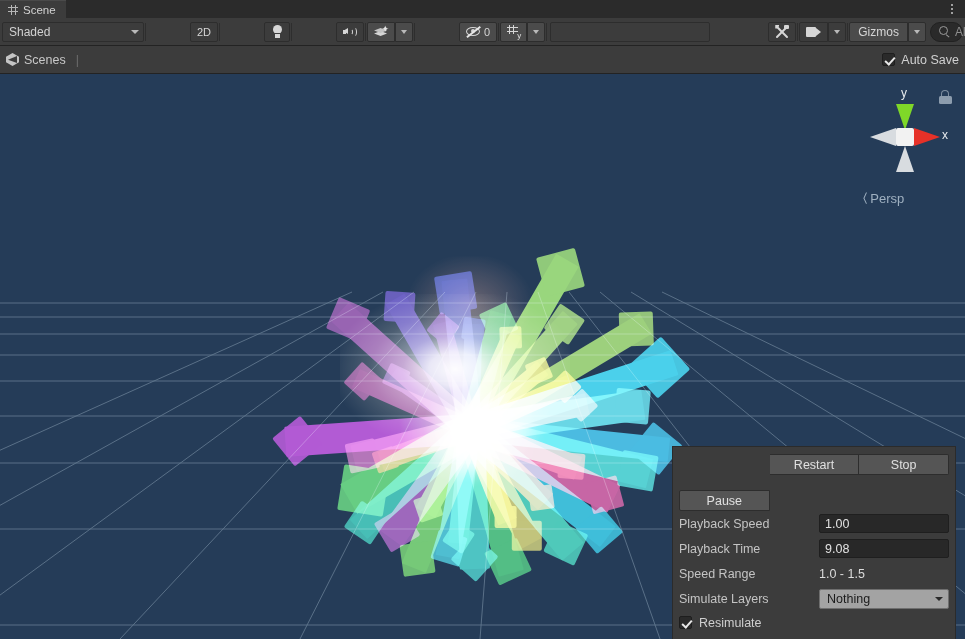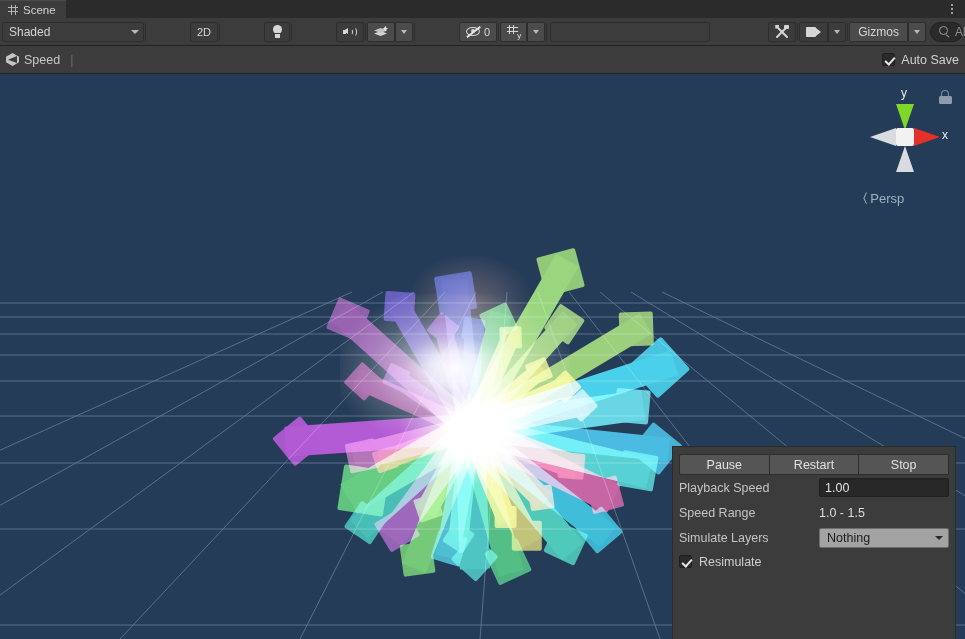--- a/index.html
+++ b/index.html
@@ -316,21 +316,21 @@
     border-left: 4.5px solid transparent; border-right: 4.5px solid transparent;
     border-top: 5px solid #c0c0c0;
   }
   .pe-btnrow { display: flex; gap: 0; margin-top: 3px; }
   .pe-btn {
     flex: 1; height: 21px; background: #555555; border: 1px solid #2d2d2d;
     display: flex; align-items: center; justify-content: center;
     color: #e0e0e0; font-size: 12.5px;
   }
   .pe-btn:not(:first-child) { border-left: none; }
-  .pe-btn:first-child { border-radius: 2px 0 0 2px; }
+  .pe-btn:first-child { border-radius: 2px 0 0 2px; margin-top: 36px; }
   .pe-btn:last-child { border-radius: 0 2px 2px 0; }
 
   .pe-row { display: flex; align-items: center; height: 25px; }
   .pe-label { width: 140px; color: #c4c4c4; flex: none; }
   .pe-field {
     flex: 1; height: 19px; background: #282828; border: 1px solid #1f1f1f; border-radius: 2px;
     display: flex; align-items: center; padding: 0 5px; color: #e2e2e2; font-size: 12.5px;
   }
   .pe-static { flex: 1; color: #dcdcdc; }
   .pe-dd {
@@ -468,21 +468,21 @@
 
     <div class="searchfield">
       <span class="ic-search"></span>
       <span>All</span>
     </div>
   </div>
 
   <div class="breadcrumb">
     <div class="bc-item">
       <span class="ic-scenes"></span>
-      <span>Speed</span>
+      <span>Scenes</span>
     </div>
     <span class="bc-divider">|</span>
     <div class="bc-spacer"></div>
     <div class="autosave">
       <span class="chk on"></span>
       <span>Auto Save</span>
     </div>
   </div>
 
   <div class="viewport">
@@ -708,20 +708,26 @@
         </div>
       </div>
 
       <div class="pe-row">
         <div class="pe-label">Playback Speed</div>
         <div class="pe-field">
           <span>1.00</span>
         </div>
       </div>
 
+      <div class="pe-row">
+        <div class="pe-label">Playback Time</div>
+        <div class="pe-field">
+          <span>9.08</span>
+        </div>
+      </div>
 
 
       <div class="pe-row">
         <div class="pe-label">Speed Range</div>
         <div class="pe-static">1.0 - 1.5</div>
       </div>
 
       <div class="pe-row">
         <div class="pe-label">Simulate Layers</div>
         <div class="pe-dd">

